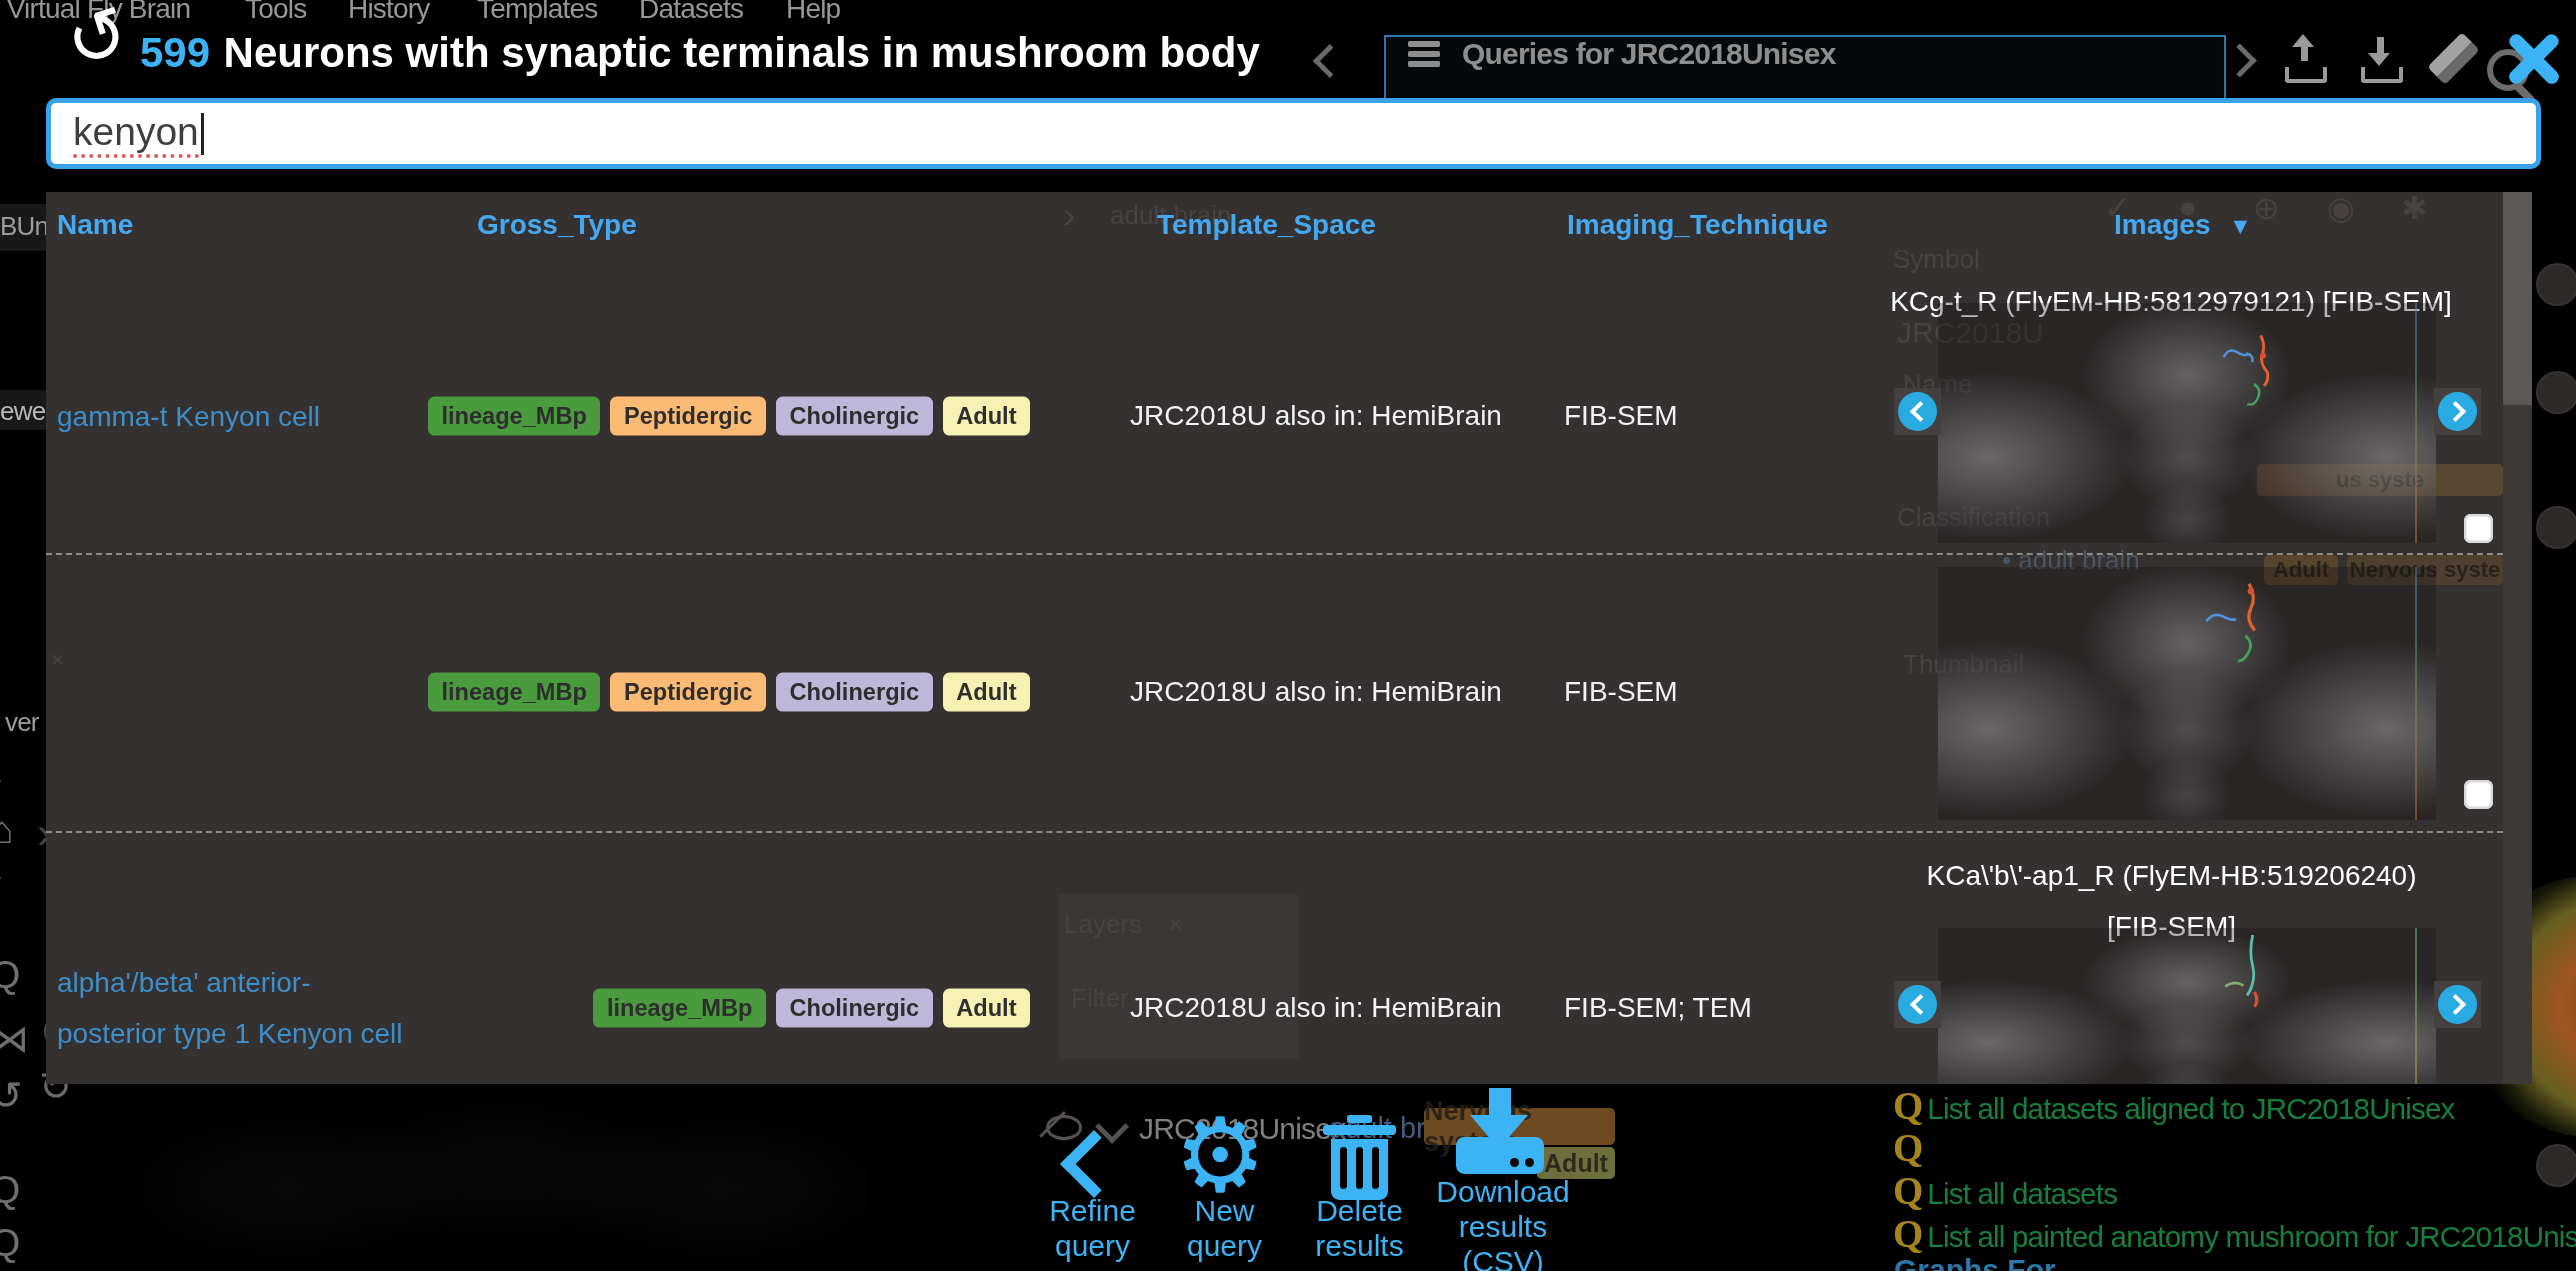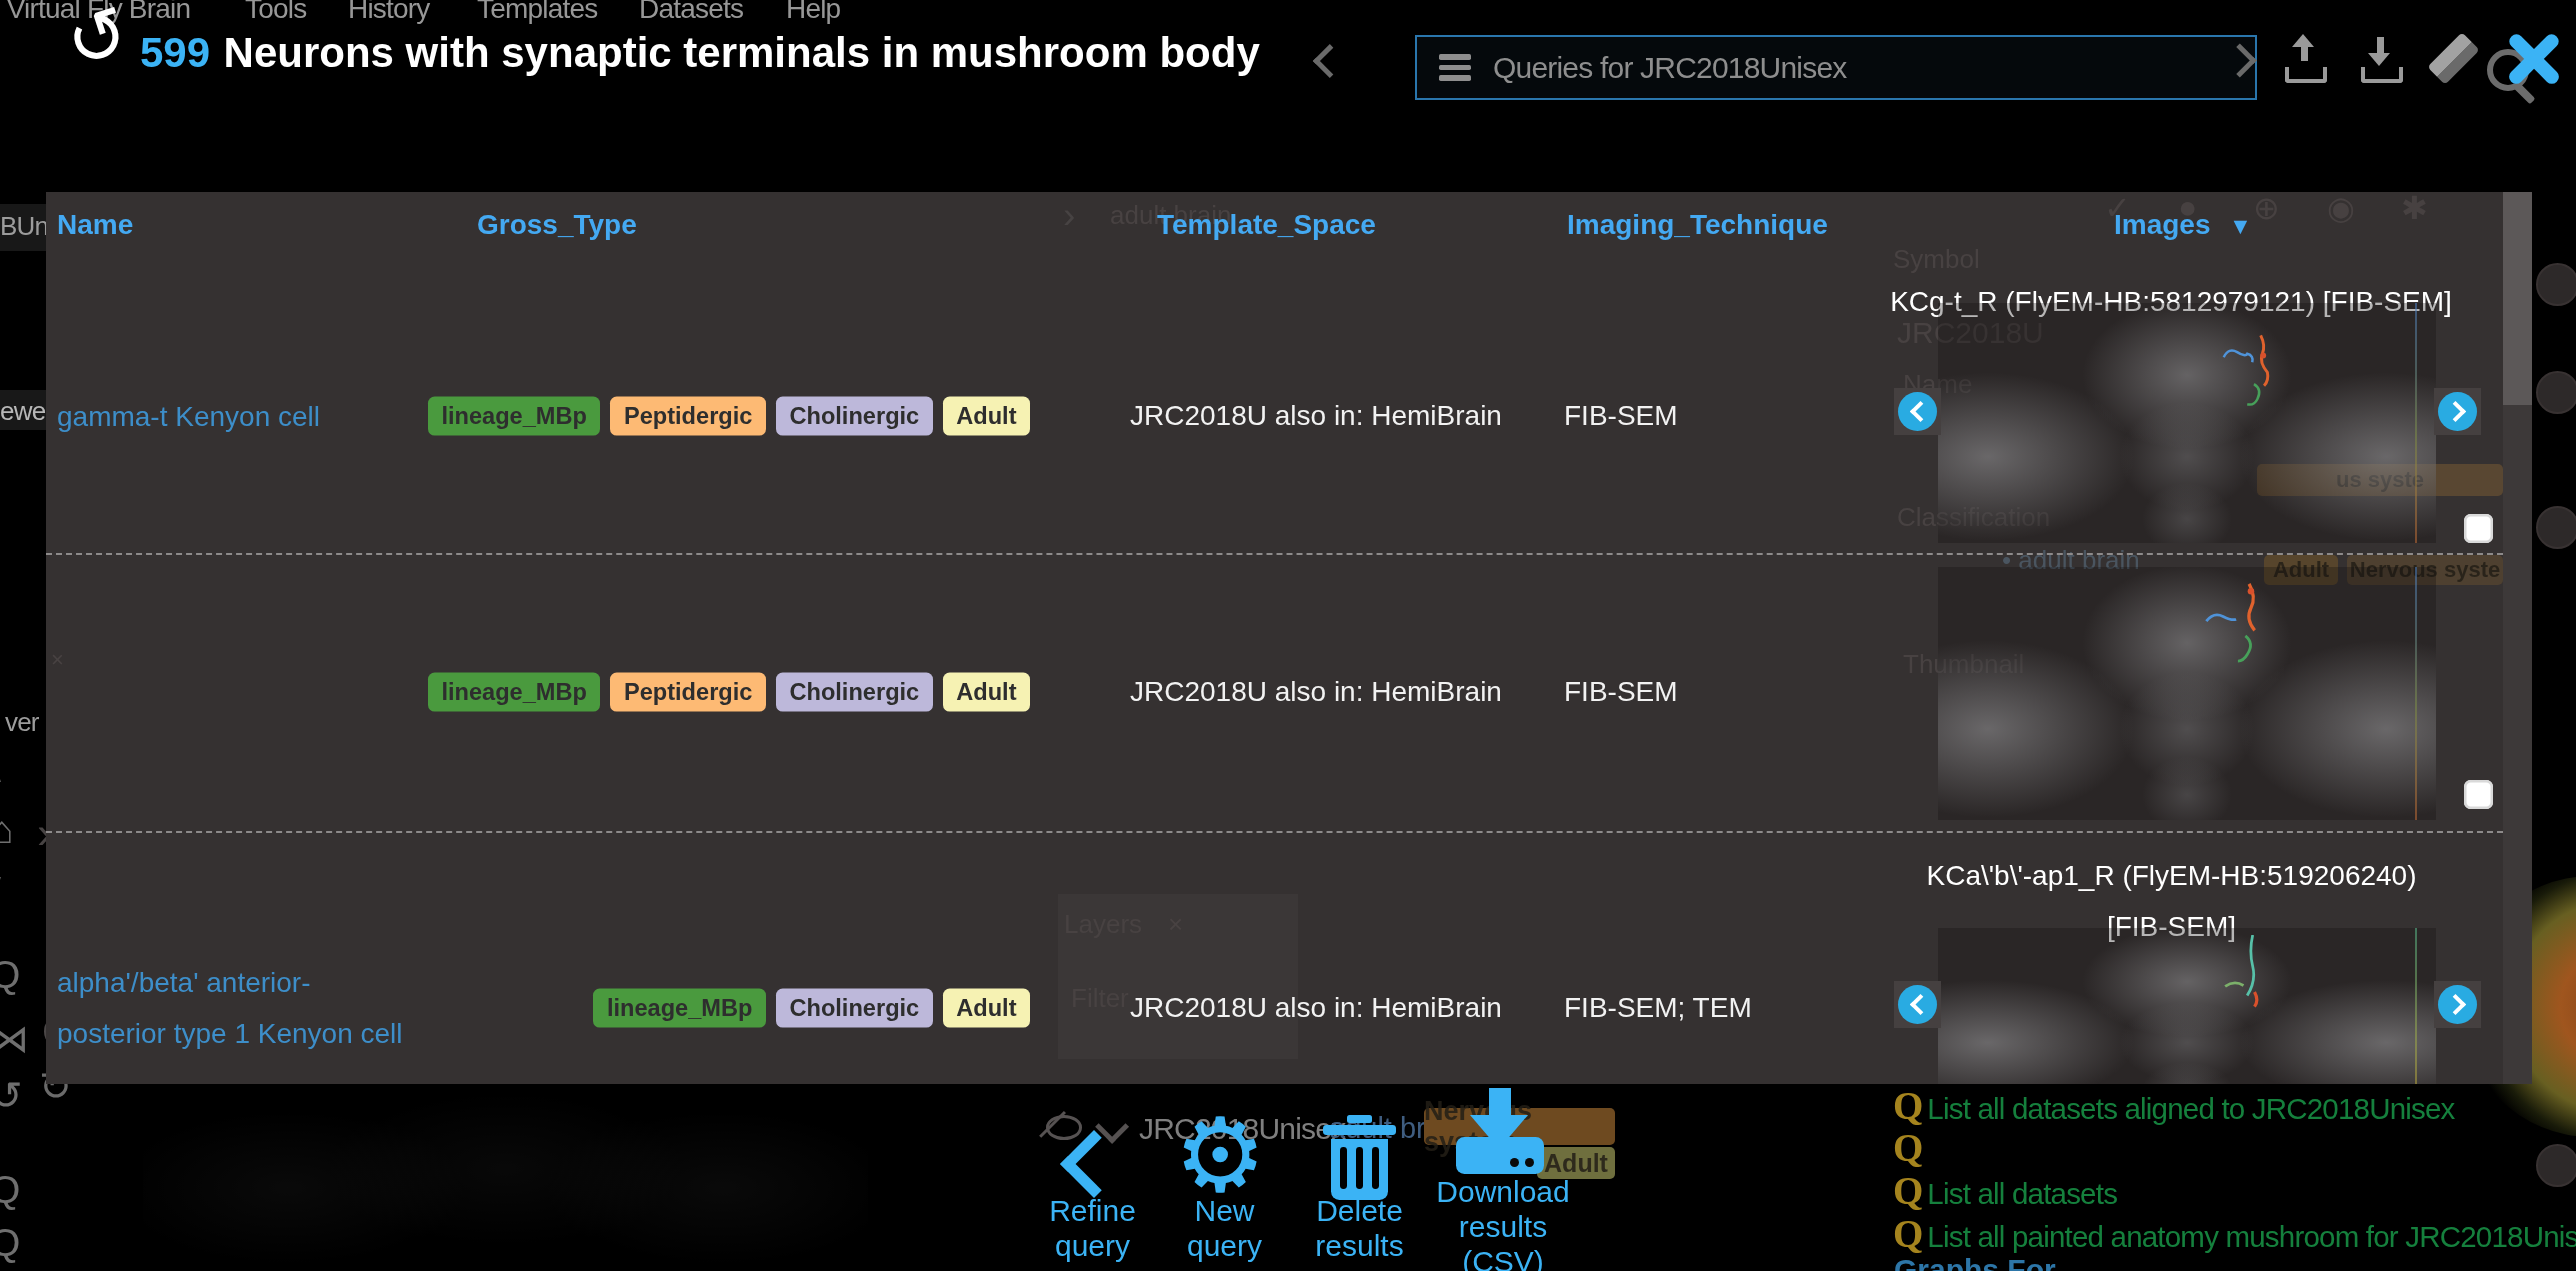--- a/index.html
+++ b/index.html
@@ -8,22 +8,22 @@
   .abs{position:absolute;}
   
   .menu-item{position:absolute;top:-6.7px;font-size:28px;color:#979797;letter-spacing:-0.8px;}
   .loop-icon{position:absolute;left:67px;top:1.7px;font-size:73px;color:#fff;transform:rotate(-18deg);line-height:71px;}
   .hdr{position:absolute;left:140px;top:29px;display:flex;gap:13.5px;font-size:42px;font-weight:bold;}
   .hdr .count{color:#3bb3f5;}
   .hdr .ttl{color:#fff;}
   
   .chev{display:inline-block;width:18.6px;height:18.6px;border-left:5px solid #6a6a6a;border-bottom:5px solid #6a6a6a;}
   .chev.l{transform:rotate(45deg);} .chev.r{transform:rotate(225deg);}
-  .qbox{position:absolute;left:1415px;top:35px;width:838px;height:61px;border:2.5px solid #2a76ad;
-        background:rgba(10,16,22,.55);display:flex;align-items:center;}
+  .qbox{position:absolute;left:1384px;top:35px;width:838px;height:61px;border:2.5px solid #2a76ad;
+        background:rgba(10,16,22,.55);display:flex;font-weight:bold;}
   .ham{margin-left:22px;}
   .ham i{display:block;width:32px;height:5.9px;background:#8e8e8e;border-radius:1.7px;margin:4.2px 0;}
   .qlabel{margin-left:22px;font-size:30px;color:#8e8e8e;letter-spacing:-0.8px;}
   .mini-icon{position:absolute;width:47px;height:49px;}
   .tray{position:absolute;left:2.5px;bottom:0;width:34px;height:11.8px;border:4.2px solid #9a9a9a;border-top:none;border-radius:0 0 3.4px 3.4px;}
   .arr-stem{position:absolute;left:18.6px;width:7.6px;height:17px;background:#9a9a9a;}
   .arr-up{position:absolute;left:10px;top:0;border-left:11.8px solid transparent;border-right:11.8px solid transparent;border-bottom:13.5px solid #9a9a9a;}
   .arr-dn{position:absolute;left:10px;top:18.6px;border-left:11.8px solid transparent;border-right:11.8px solid transparent;border-top:13.5px solid #9a9a9a;}
   .eraser{position:absolute;width:49px;height:25px;background:linear-gradient(#a2a2a2 55%,#6a6a6a 55%);border-radius:4.2px;transform:rotate(-45deg);}
   .mag{position:absolute;width:30px;height:30px;border:6.7px solid #6c6c6c;border-radius:50%;}
@@ -137,20 +137,24 @@
       <div class="tray"></div>
   </div>
   <div class="eraser" style="left:2429px;top:46px"></div>
   <div class="mag" style="left:2487px;top:49px"></div>
   <div class="mag-h" style="left:2520px;top:81px"></div>
   <div>
     <div class="xbar" style="left:2502px;top:52px;transform:rotate(45deg)"></div>
     <div class="xbar" style="left:2502px;top:52px;transform:rotate(-45deg)"></div>
   </div>
 
+  <div class="search">
+    <span class="q">kenyon</span>
+    <span class="caret"></span>
+  </div>
 
   <div class="tabrect" style="left:0;top:204px;width:88px;height:47px"></div>
   <div class="frag" style="left:0;top:211px">BUnisex</div>
   <div class="tabrect" style="left:0;top:390px;width:49px;height:40px"></div>
   <div class="frag" style="left:0;top:396px;color:#b8b8b8">ewer</div>
   <div class="frag" style="left:5px;top:707px">ver</div>
 
   <span class="licon" style="top:747px">\</span>
   <span class="licon" style="top:808px">⌂</span>
   <span class="licon" style="top:870px">/</span>

